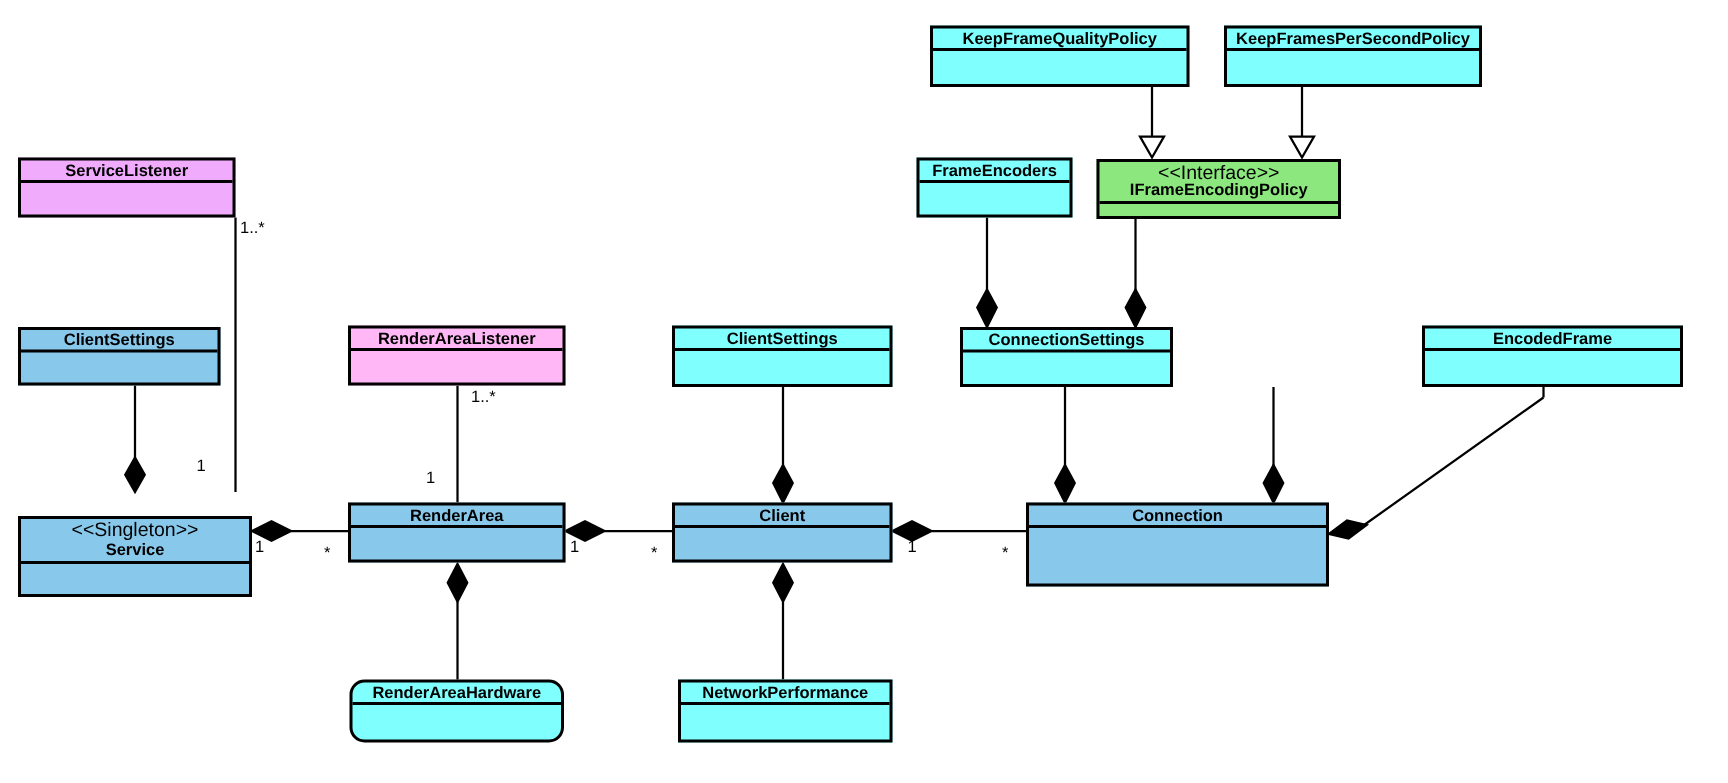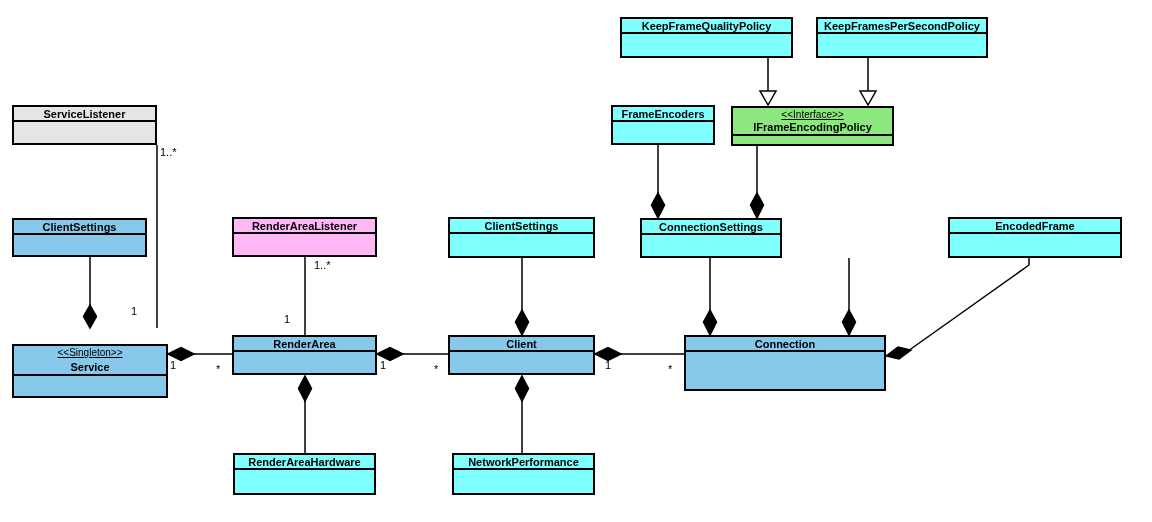--- a/index.html
+++ b/index.html
@@ -19,21 +19,21 @@
   }
   .box-title{
     box-sizing:content-box;
     height:13px;line-height:13px;
     border-bottom:2px solid #000;
     display:flex;flex-direction:column;
     align-items:center;justify-content:center;
     font-size:11px;font-weight:bold;color:#000;
     white-space:nowrap;overflow:hidden;
   }
-  .box-title .stereo{font-weight:normal;font-size:10px;line-height:14px;text-decoration:underline;}
+  .box-title .stereo{font-weight:normal;font-size:13px;line-height:14px;}
   .box-title .cname{line-height:14px;}
   .box-body{width:100%;}
   .mult{
     position:absolute;z-index:3;
     font-size:11px;color:#000;line-height:11px;
     white-space:nowrap;
   }
 </style>
 </head>
 <body>
@@ -115,21 +115,21 @@
       <polygon points="868,105 860,91 876,91" fill="#fff"></polygon>
     </g>
 
     <g>
       <polygon points="886,356 898,347 911,350 899,359" fill="#000"></polygon>
       <line x1="908" y1="351" x2="1029" y2="265"></line>
       <line x1="1029" y1="265" x2="1029" y2="257"></line>
     </g>
   </svg>
 
-  <div class="uml-box" style="left: 12px; top: 105px; width: 145px; height: 40px; background-color: #e5e5e5;">
+  <div class="uml-box" style="left: 12px; top: 105px; width: 145px; height: 40px; background-color: #f0abfc;">
     <div class="box-title">
       <span class="cname">ServiceListener</span>
     </div>
     <div class="box-body"></div>
   </div>
 
   <div class="uml-box" style="left: 12px; top: 218px; width: 135px; height: 39px; background-color: rgb(135, 200, 235);">
     <div class="box-title">
       <span class="cname">ClientSettings</span>
     </div>
@@ -151,21 +151,21 @@
     <div class="box-body"></div>
   </div>
 
   <div class="uml-box" style="left: 232px; top: 335px; width: 145px; height: 40px; background-color: rgb(135, 200, 235);">
     <div class="box-title">
       <span class="cname">RenderArea</span>
     </div>
     <div class="box-body"></div>
   </div>
 
-  <div class="uml-box" style="left: 233px; top: 453px; width: 143px; height: 42px; background-color: rgb(128, 255, 255);">
+  <div class="uml-box" style="left: 233px; top: 453px; width: 143px; height: 42px; background-color: rgb(128, 255, 255); border-radius: 10px;">
     <div class="box-title">
       <span class="cname">RenderAreaHardware</span>
     </div>
     <div class="box-body"></div>
   </div>
 
   <div class="uml-box" style="left: 448px; top: 217px; width: 147px; height: 41px; background-color: rgb(128, 255, 255);">
     <div class="box-title">
       <span class="cname">ClientSettings</span>
     </div>

